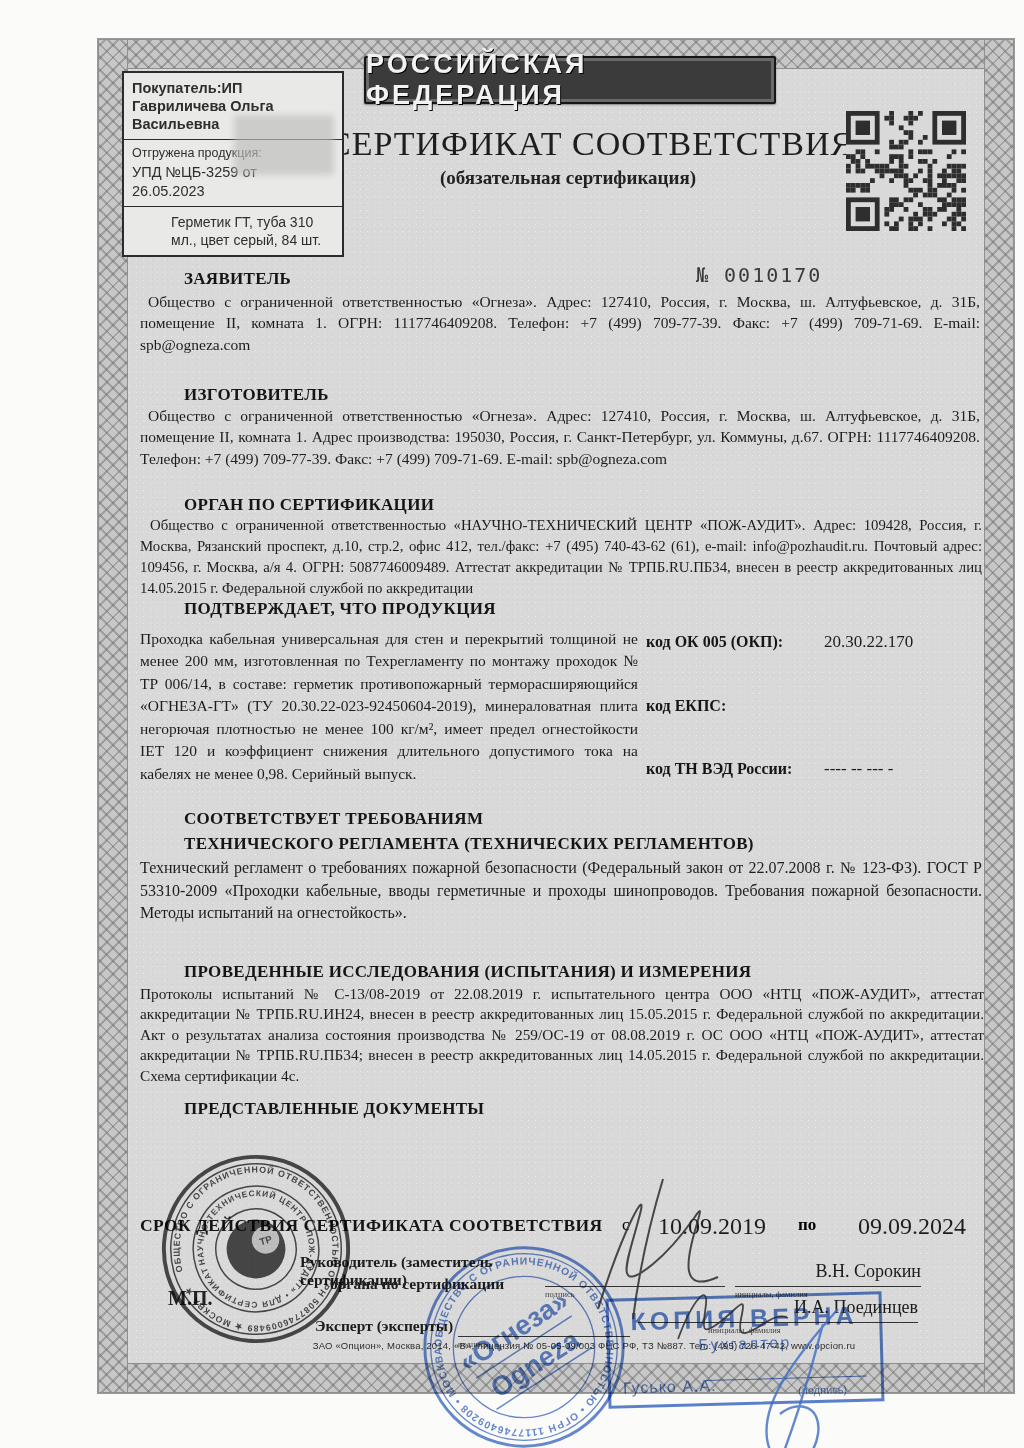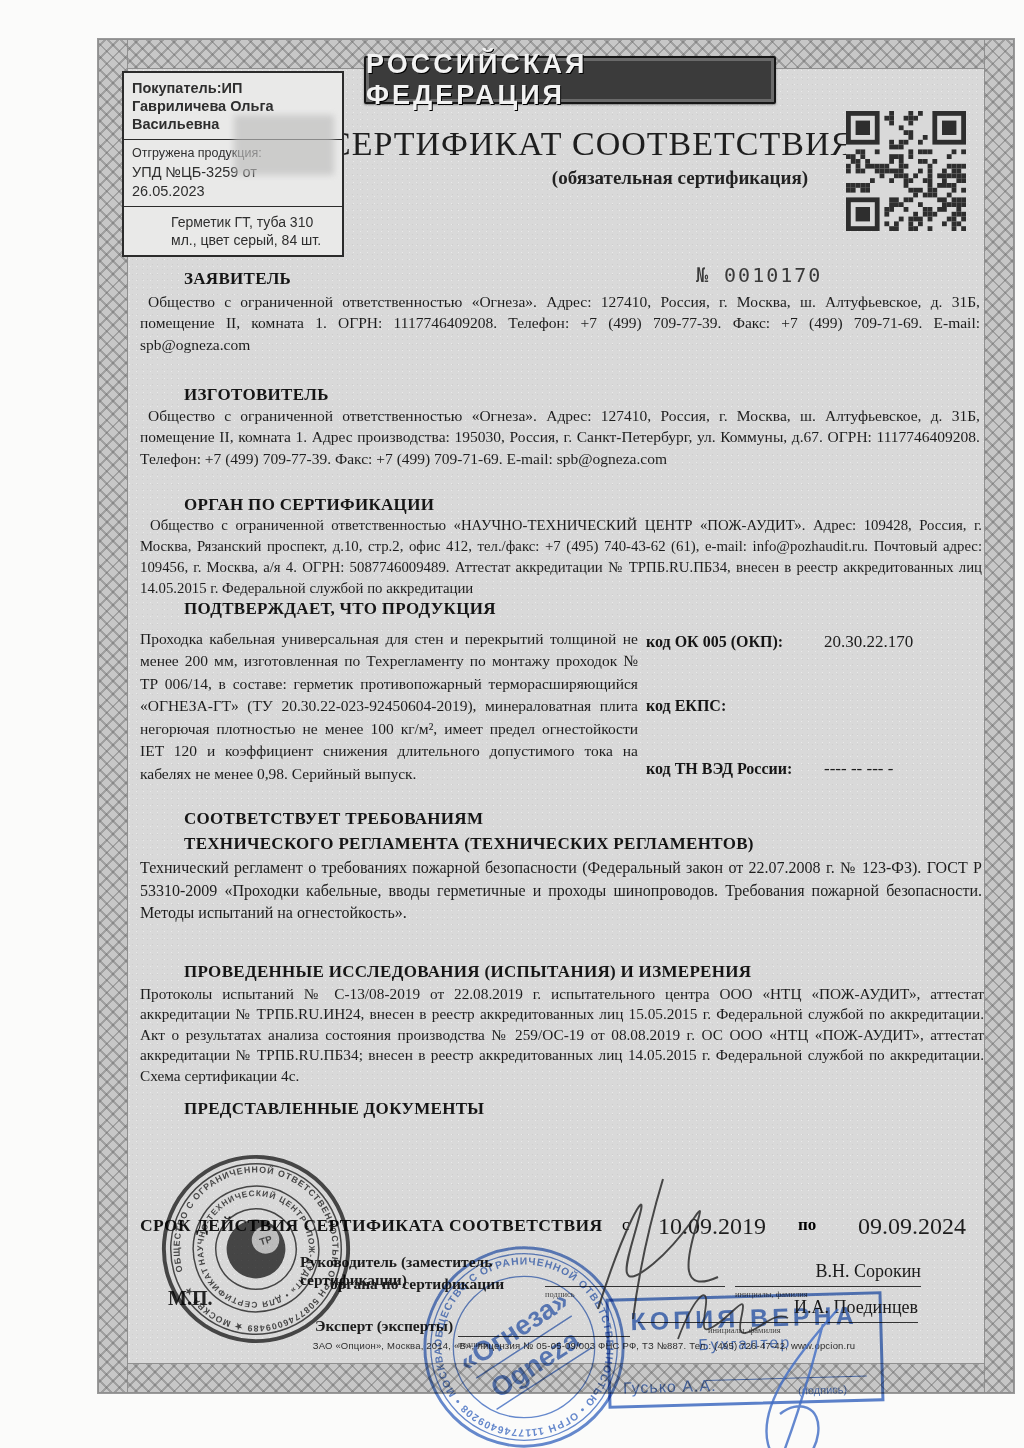--- a/index.html
+++ b/index.html
@@ -30,21 +30,21 @@
   .st-label{font-size:12.5px;margin-bottom:3px}
   .st-doc{font-size:14.5px;line-height:1.25;width:150px}
   .st-prod{font-size:14px;line-height:1.3}
   .redact{position:absolute;right:8px;top:42px;width:100px;height:60px;background:#bdbdbd;filter:blur(3px);opacity:.65}
   
   .banner{left:266px;top:17px;width:408px;height:44px;background:#3b3b3b;border:2px solid #161616;border-radius:2px;
           box-shadow:inset 0 0 0 3px #6a6a6a, 0 1px 2px rgba(0,0,0,.4);display:flex;align-items:center;justify-content:center;z-index:3}
   .banner span{color:#f2f2f2;font-family:"Liberation Sans",sans-serif;font-weight:bold;font-size:27px;
           letter-spacing:3px;text-shadow:1px 1px 0 #000;}
   .title{left:230px;top:86px;width:480px;text-align:center;font-size:34px;color:#1e1e1e;letter-spacing:1px;white-space:nowrap}
-  .subtitle{left:230px;top:128px;width:480px;text-align:right;font-size:19px;font-weight:bold;color:#222}
+  .subtitle{left:230px;top:128px;width:480px;text-align:center;font-size:19px;font-weight:bold;color:#222}
   .certno{left:230px;top:184px;width:480px;text-align:center;font-size:21px;color:#1e1e1e}
   .certno .nl{margin-right:28px}
   .blankno{left:598px;top:224px;font-family:"DejaVu Sans Mono",monospace;font-size:20px;letter-spacing:2px;color:#3a3a3a}
   .qr{left:748px;top:72px;width:120px;height:120px}
   
   .codelbl{font-weight:bold;font-size:16px;color:#151515}
   .codeval{font-size:17px;color:#1d1d1d}
   
   .val-label{font-weight:bold;font-size:17.5px;letter-spacing:.4px;color:#141414}
   .date{font-size:24px;color:#1d1d1d}

